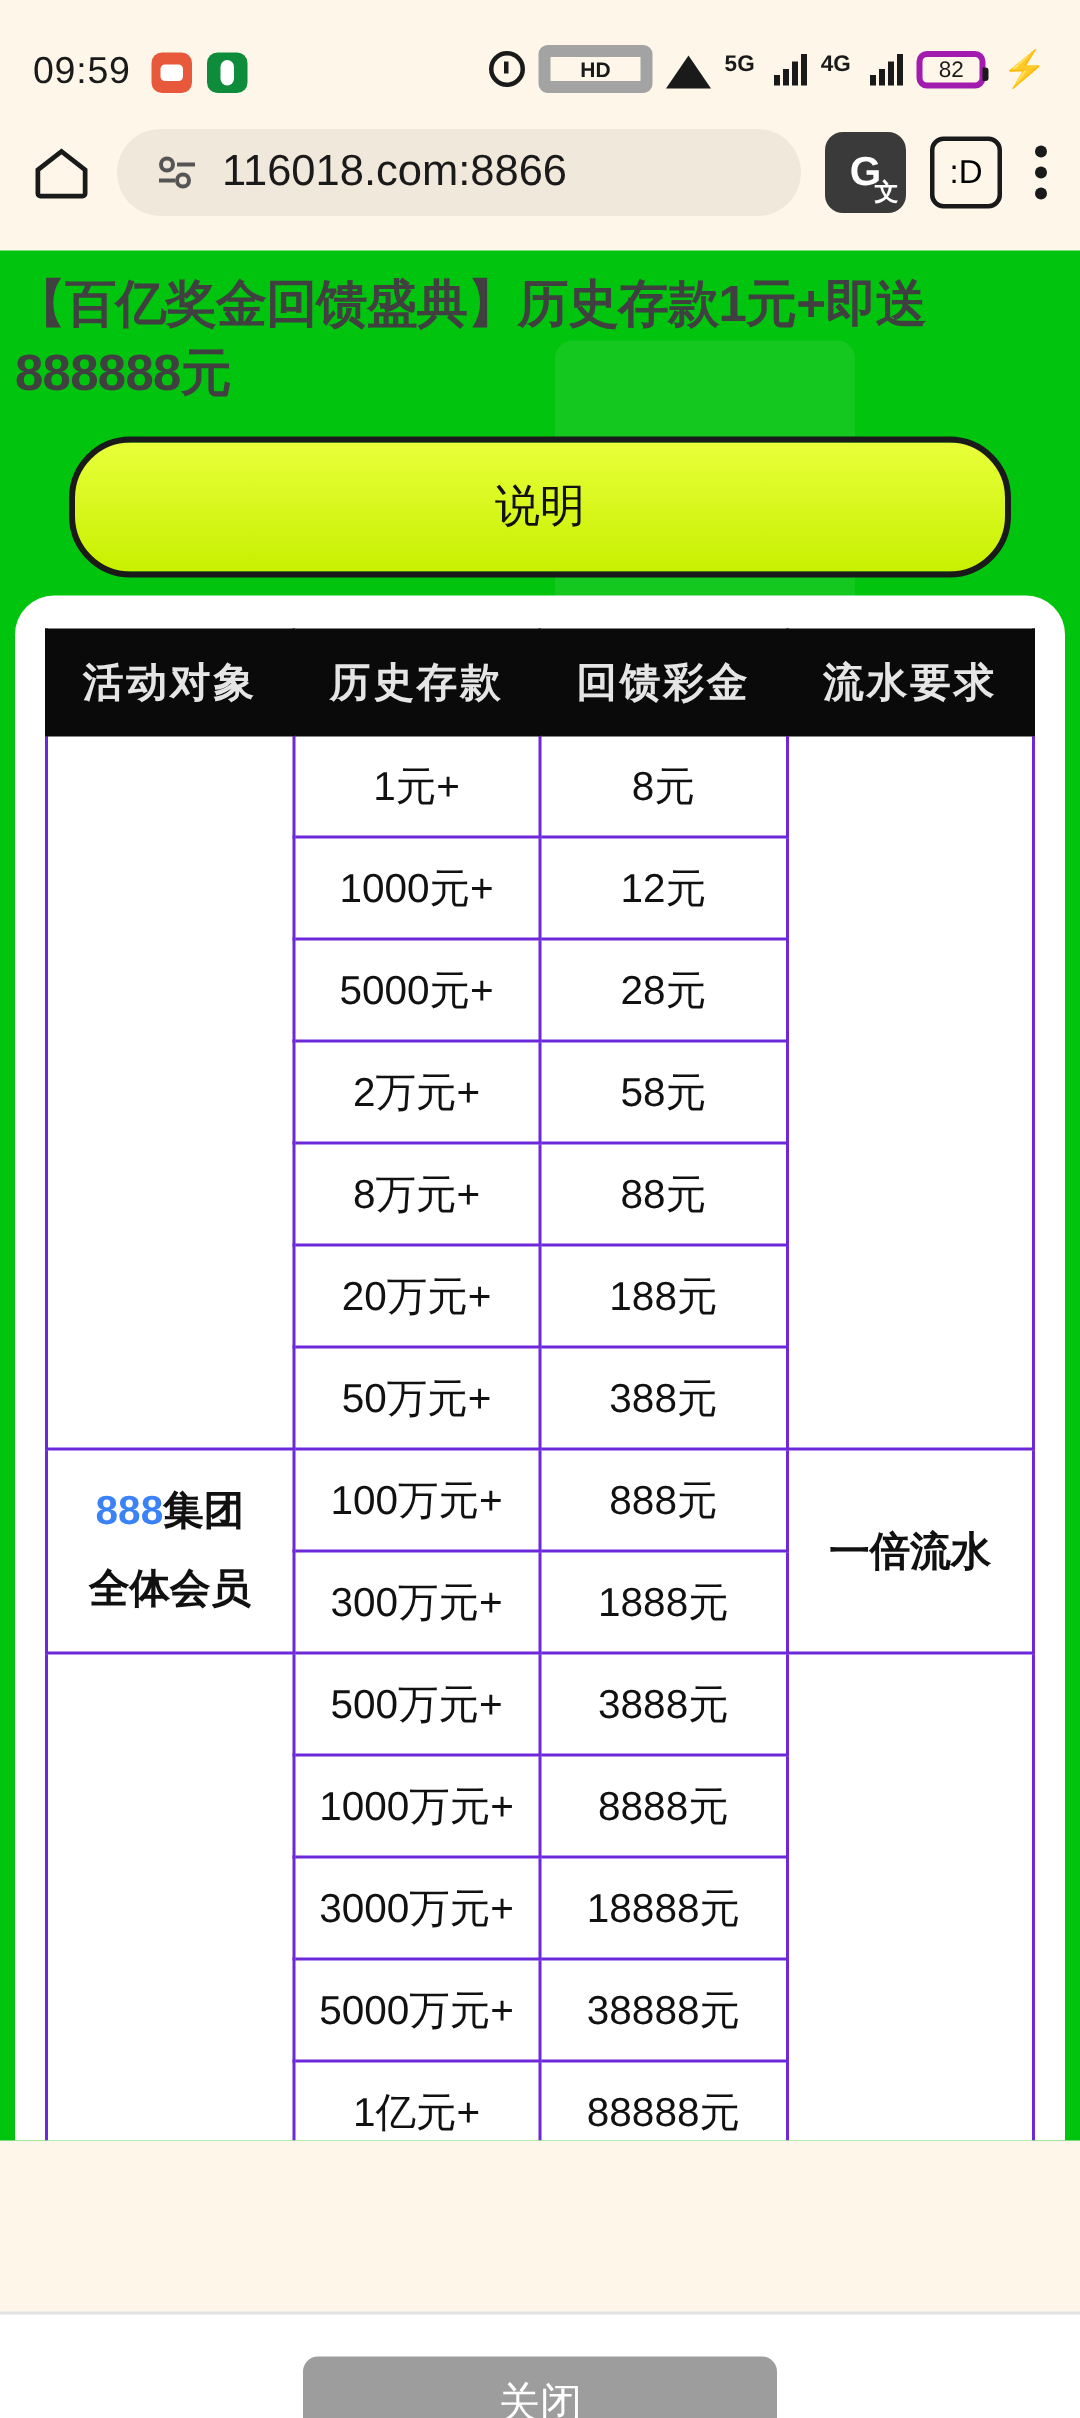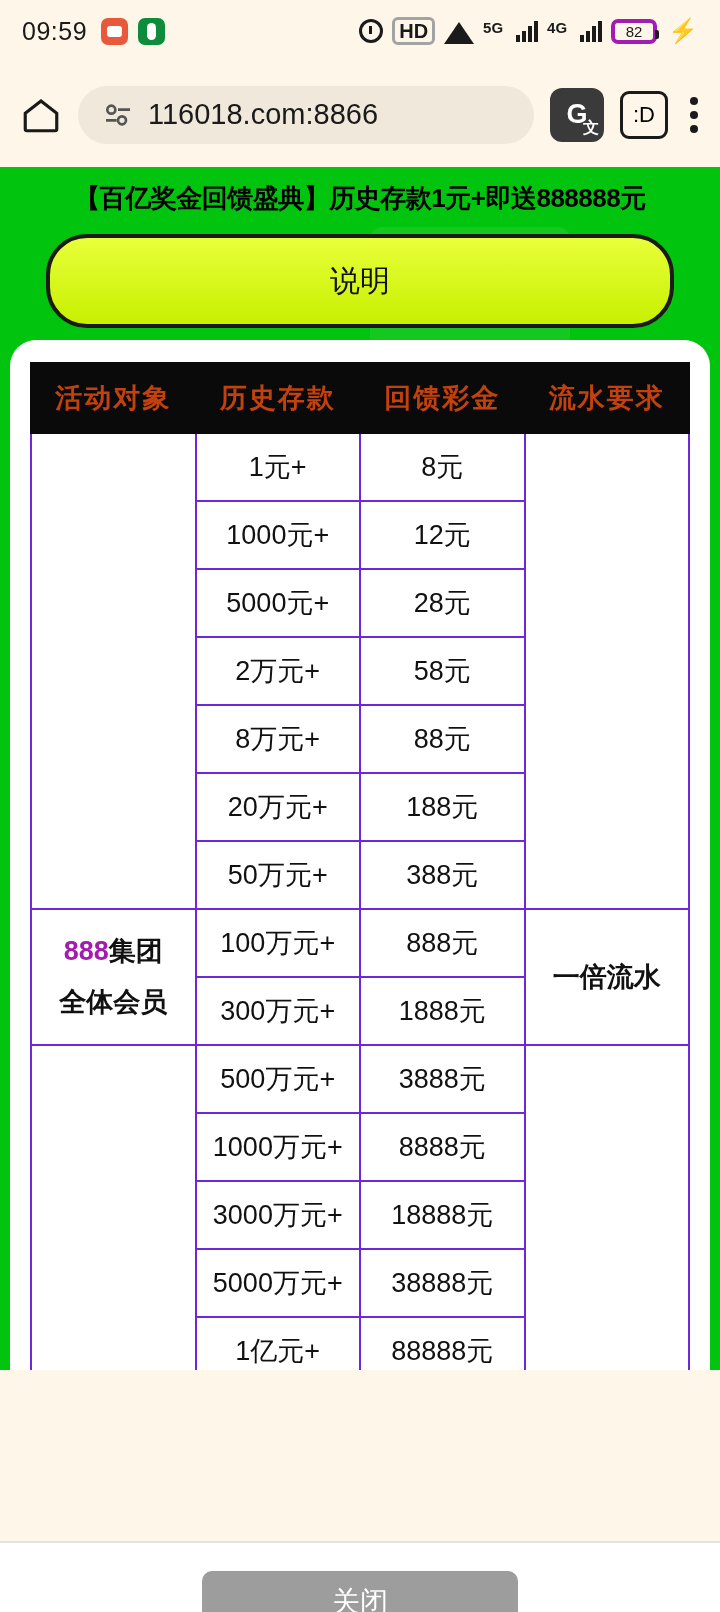--- a/index.html
+++ b/index.html
@@ -7,21 +7,21 @@
     width: 720px; height: 1612px;
     font-family: "Liberation Sans", sans-serif;
     background: #ffffff;
     overflow: hidden;
   }
   #root { width: 720px; height: 1612px; position: relative; background: #fdf6e9; }
 
   
   .statusbar {
     height: 62px; background: #fdf6e9;
-    display: flex; align-items: center;
+    display: flex; align-items: flex-end;
     padding: 0 22px; color: #1a1a1a;
   }
   .status-time { font-size: 25px; letter-spacing: .5px; }
   .status-left-icons { display: flex; align-items: center; gap: 10px; margin-left: 14px; }
   .sq-icon {
     width: 27px; height: 27px; border-radius: 7px;
     display: inline-block;
   }
   .ic-red { background: #e8583a; position: relative; }
   .ic-red:after {
@@ -33,22 +33,22 @@
     content:""; position:absolute; left:9px; top:5px; width:9px; height:17px;
     background:#fff; border-radius: 5px;
   }
   .status-right { margin-left: auto; display: flex; align-items: center; gap: 9px; }
   .alarm {
     width: 24px; height: 24px; border: 3px solid #1a1a1a; border-radius: 50%;
     position: relative;
   }
   .alarm:before{ content:""; position:absolute; left:7px; top:4px; width:3px; height:8px; background:#1a1a1a; }
   .hd-box {
-    border: 3px solid #a3a3a3; border-radius: 6px; font-size: 20px; font-weight: bold;
-    padding: 1px 4px; line-height: 1;
+    border: 8px solid #a3a3a3; border-radius: 6px; font-size: 14px; font-weight: bold;
+    padding: 1px 20px; line-height: 1;
   }
   .wifi {
     width: 0; height: 0; border-left: 15px solid transparent; border-right: 15px solid transparent;
     border-bottom: 22px solid #1a1a1a; position: relative; top: 2px;
   }
   .net-label { font-size: 15px; font-weight: bold; position: relative; top: -6px; }
   .bars { display: flex; align-items: flex-end; gap: 2px; height: 22px; }
   .bars i { display:block; width: 4px; background:#1a1a1a; }
   .bars i:nth-child(1){height:7px}
   .bars i:nth-child(2){height:11px}
@@ -105,51 +105,51 @@
     background: #00c40e;
     padding: 14px 10px 0;
     position: relative; overflow: hidden;
   }
   .promo:before{
     content:""; position:absolute; right: 150px; top: 60px;
     width: 200px; height: 200px; background: rgba(255,255,255,.08);
     border-radius: 12px;
   }
   .promo-title {
-    color: #000000; font-size: 26px; font-weight: bold; text-align: center;
+    color: #404040; font-size: 34px; font-weight: bold; text-align: left;
     line-height: 1.35; letter-spacing: -.5px; position: relative; z-index:2;
   }
   .explain-btn {
     margin: 18px auto 0; width: 628px; height: 94px; border-radius: 41px;
     background: linear-gradient(#e8ff3a, #c8f000);
     border: 4px solid #1a1a1a;
     display:flex; align-items:center; justify-content:center;
     font-size: 30px; color:#111; position: relative; z-index: 3;
   }
   .white-sheet {
     background:#fff; border-radius: 26px 26px 0 0; margin-top: 12px;
     padding: 22px 20px 0; position: relative; z-index: 2;
     height: 1030px; overflow: hidden;
   }
   table.promo-table {
     width: 100%; border-collapse: collapse; table-layout: fixed;
   }
   table.promo-table th {
-    background: #0a0a0a; color: #c2410c; font-size: 27px; font-weight: bold;
+    background: #0a0a0a; color: #e5e5e5; font-size: 27px; font-weight: bold;
     padding: 16px 0; border: 2px solid #0a0a0a; letter-spacing: 2px;
   }
   table.promo-table td {
     border: 2px solid #6d28d9; text-align: center; font-size: 27px;
     color: #111; padding: 15px 0; background: #fff;
   }
   td.member {
     color: #d40000; font-weight: bold; font-size: 27px; line-height: 1.9;
     width: 154px;
   }
-  td.member .g { color: #a21caf; }
+  td.member .g { color: #3b82f6; }
   td.wager { color: #d40000; font-size: 27px; font-weight: bold; width: 154px; }
   td.blank { border-left: 2px solid #2b2b2b; border-right: 2px solid #2b2b2b;
              border-top: none; border-bottom: none; }
 
   
   .footer-area {
     position: absolute; left: 0; right: 0; bottom: 0; height: 238px;
     background: #ffffff; border-top: 2px solid #e2e2e2;
   }
   .close-btn {

